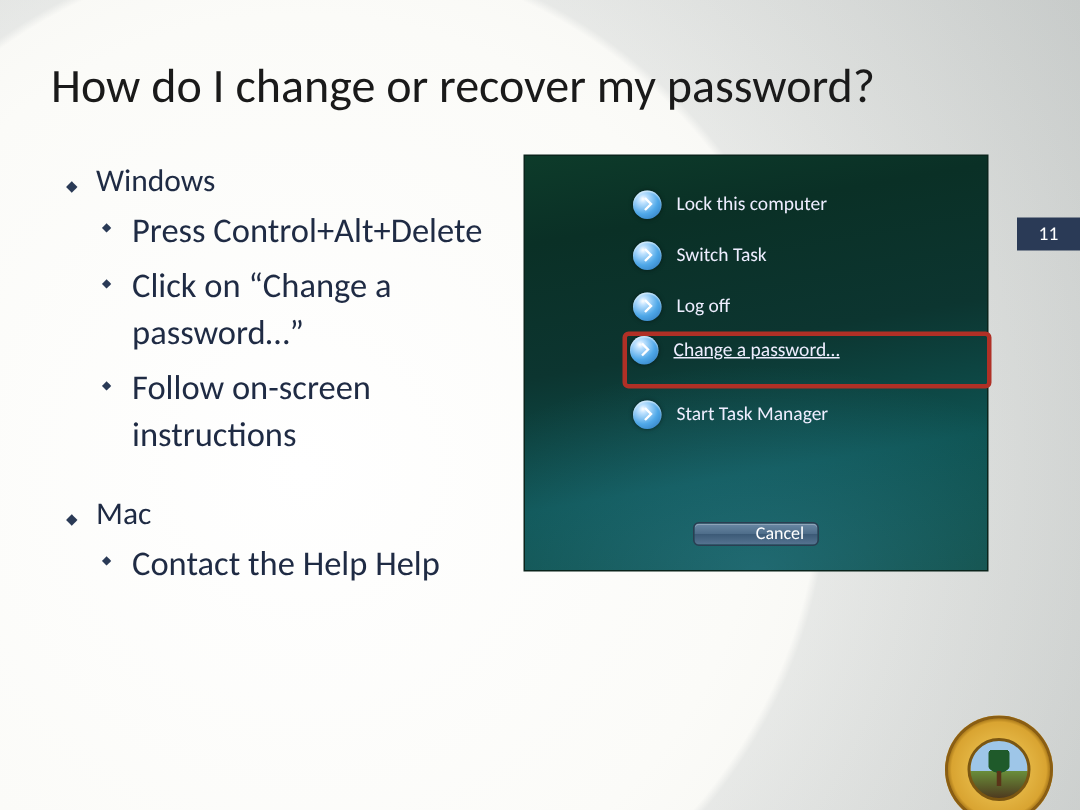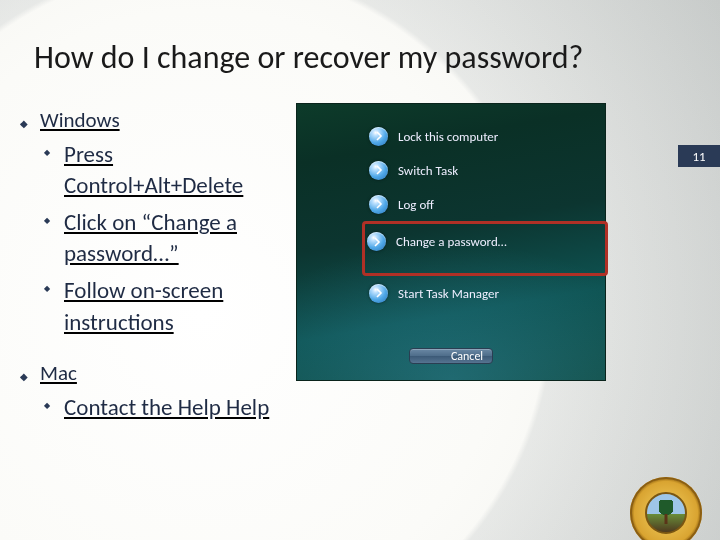--- a/index.html
+++ b/index.html
@@ -19,23 +19,22 @@
     color:#1a1a1a;
     padding:18px 0 0 34px;
     line-height:1.2;
     font-weight:400;
   }
   .content {
     display:flex;
     margin-top:12px;
   }
   .col-left {
-    width:296px;
-    padding-left:20px;
-    text-decoration:underline;
+    width:349px;
+    padding-left:44px;
   }
   .l1 { position:relative; padding-left:20px; font-size:21px; color:#1f2b44; margin-top:8px; }
   .l1::before {
     content:"◆"; font-size:10px; color:#2a3a56;
     position:absolute; left:0; top:10px;
   }
   .l2 { position:relative; padding-left:20px; margin-left:24px; font-size:23px; color:#1f2b44; margin-top:6px; line-height:1.35; }
   .l2::before {
     content:"◆"; font-size:8px; color:#2a3a56;
     position:absolute; left:0; top:8px;
@@ -65,22 +64,23 @@
     display:flex; align-items:center; justify-content:center;
     margin-right:10px;
     flex:0 0 auto;
   }
   .win-arrow svg { width:10px; height:10px; display:block; }
   .win-row.hl {
     outline:3px solid #b03026;
     outline-offset:0;
     padding:2px 8px 16px 2px;
     margin-left:68px;
-    height:49px;
+    height:32px;
     border-radius:1px;
+    text-decoration:underline;
   }
   .cancel-btn {
     position:absolute; bottom:16px; left:50%; transform:translateX(-50%);
     width:84px; height:16px;
     border-radius:4px;
     background: linear-gradient(#6a88a4 0%, #4f6e8b 48%, #3c5a77 52%, #567491 100%);
     border:1px solid #2a3e52;
     box-shadow: inset 0 1px 0 rgba(255,255,255,0.25);
     color:#fff; font-size:12px;
     display:flex; align-items:center; justify-content:center;padding-left:32px;

